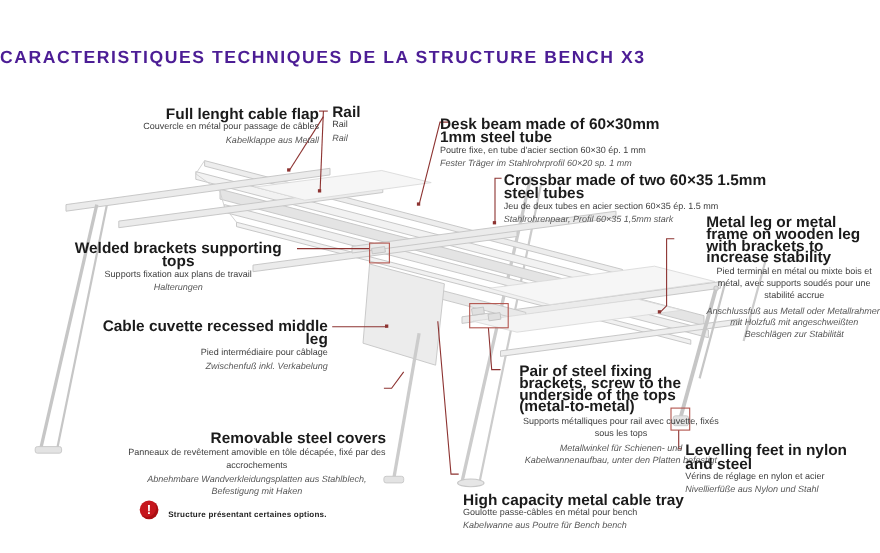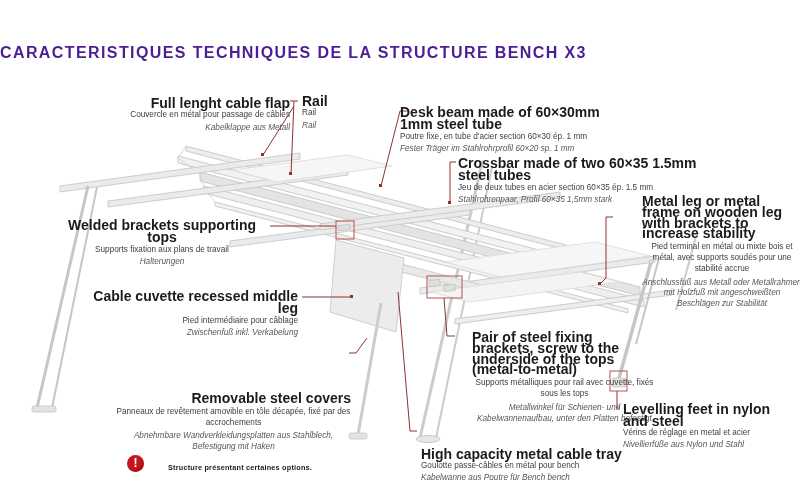--- a/index.html
+++ b/index.html
@@ -18,21 +18,21 @@
   .ann .en{font-weight:bold;font-size:14px;color:#1b1b1b;}
   .ann .fr{color:#3d3d3d;}
   .ann .de{font-style:italic;color:#575757;}
   .ann.tight .fr,.ann.tight .de{margin-top:3px;text-align:center;}
   .note{position:absolute;left:127px;top:455px;display:flex;align-items:center;}
   .note .badge{
     width:17px;height:17px;border-radius:50%;background:#c5161d;
     color:#ffffff;font-weight:bold;font-size:12px;line-height:17px;text-align:center;
     box-shadow:inset -2px -2px 0 rgba(120,0,0,.35);
   }
-  .note .txt{margin-left:24px;font-size:7.3px;font-weight:bold;color:#1d1d1d;letter-spacing:.2px;margin-top:8px;}
+  .note .txt{margin-left:9px;font-size:7.3px;font-weight:bold;color:#1d1d1d;letter-spacing:.2px;margin-top:8px;}
 </style>
 </head>
 <body>
 
 <div class="title">CARACTERISTIQUES TECHNIQUES DE LA STRUCTURE BENCH X3</div>
 
 <svg class="scene" width="800" height="503" viewBox="0 0 800 503">
 
   <g stroke="#cccccc" fill="none">
     <line x1="482" y1="163" x2="420" y2="438" stroke-width="3"></line>
@@ -177,20 +177,20 @@
 </div>
 
 <div class="ann" style="left:421px;top:448px;width:215px;line-height:12px;">
   <div class="en">High capacity metal cable tray</div>
   <div class="fr">Goulotte passe-câbles en métal pour bench</div>
   <div class="de">Kabelwanne aus Poutre für Bench bench</div>
 </div>
 
 <div class="ann" style="left:623px;top:404px;width:172px;line-height:11.5px;">
   <div class="en">Levelling feet in nylon and steel</div>
-  <div class="fr">Vérins de réglage en metal et acier</div>
+  <div class="fr">Vérins de réglage en nylon et acier</div>
   <div class="de">Nivellierfüße aus Nylon und Stahl</div>
 </div>
 
 <div class="note">
   <div class="badge" style="background: rgb(197, 22, 29);">!</div>
   <div class="txt">Structure présentant certaines options.</div>
 </div>
 
 </body></html>

